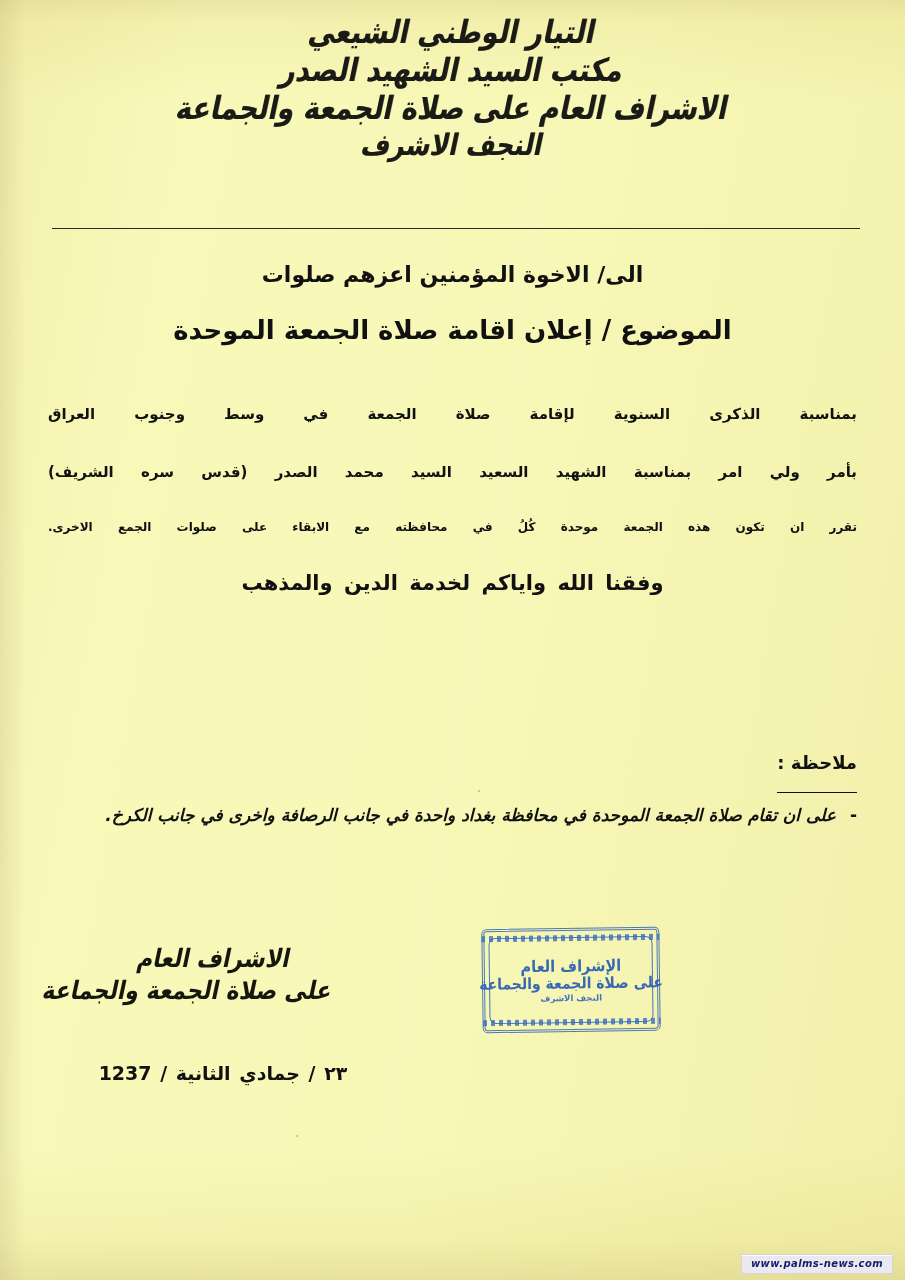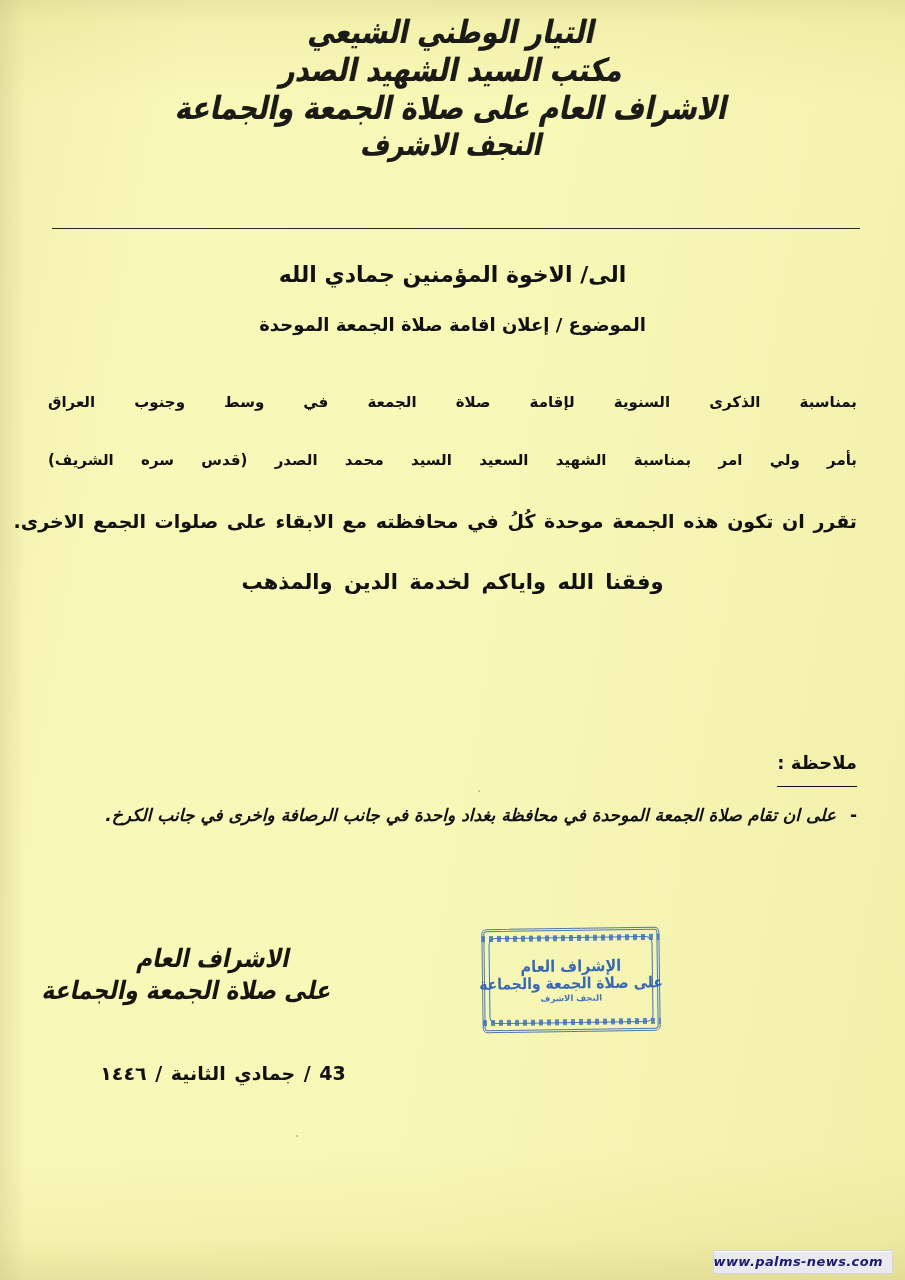--- a/index.html
+++ b/index.html
@@ -81,61 +81,61 @@
     text-align: center;
     font-size: 22px;
     font-weight: 700;
     color: #111;
     letter-spacing: 0px;
     margin: 0 0 20px 0;
     line-height: 1.5;
   }
   .subject-line {
     text-align: center;
-    font-size: 18px;
+    font-size: 26px;
     font-weight: 700;
     color: #111;
     margin: 0 0 52px 0;
     line-height: 1.5;
   }
 
   .para {
     font-size: 15px;
     font-weight: 700;
     color: #111;
     text-align: justify;
     text-align-last: justify;
     word-spacing: 2px;
     margin: 0 0 34px 0;
     line-height: 1.6;
     white-space: nowrap;
   }
   .para.p1 { letter-spacing: 0.9px; word-spacing: 6px; }
   .para.p2 { letter-spacing: 0.8px; word-spacing: 4px; }
-  .para.p3 { letter-spacing: 0.1px; word-spacing: 2px; font-size: 19px; }
+  .para.p3 { letter-spacing: 0.1px; word-spacing: 2px; font-size: 12px; }
 
   .closing {
     text-align: center;
     font-size: 21px;
     font-weight: 700;
     color: #111;
     margin: 26px 0 2px 0;
     word-spacing: 4px;
   }
 
   
   .note-head {
     position: absolute;
     top: 752px;
     right: 48px;
     font-size: 18px;
     font-weight: 700;
     color: #111;
     border-bottom: 1.5px solid #111;
-    padding-bottom: 12px;
+    padding-bottom: 18px;
     line-height: 1.2;
   }
   .note-body {
     position: absolute;
     top: 803px;
     left: 60px;
     right: 48px;
     font-size: 17px;
     font-weight: 700;
     color: #111;
@@ -248,25 +248,25 @@
     word-spacing: 2px;
   }
 
   
   .watermark {
     position: absolute;
     right: 12px;
     bottom: 6px;
     background: #e9e9ee;
     border: 1px solid #d4d4dd;
-    padding: 3px 9px 4px 0;
+    padding: 3px 9px 4px 9px;
     font-family: "DejaVu Sans", "Liberation Sans", sans-serif;
     font-style: italic;
     font-weight: 700;
-    font-size: 13px;
+    font-size: 10px;
     color: #1a1a6e;
     letter-spacing: .4px;
     direction: ltr;
     box-shadow: 0 1px 0 rgba(255,255,255,.8) inset;
   }
 
   
   .speck {
     position: absolute;
     width: 2px; height: 2px;
@@ -286,21 +286,21 @@
   <div class="letterhead">
     <div class="lh-line lh-1">التيار الوطني الشيعي</div>
     <div class="lh-line lh-2">مكتب السيد الشهيد الصدر</div>
     <div class="lh-line lh-3">الاشراف العام على صلاة الجمعة والجماعة</div>
     <div class="lh-line lh-4">النجف الاشرف</div>
   </div>
 
   <div class="rule"></div>
 
   <div class="body-area">
-    <p class="addr-line">الى/ الاخوة المؤمنين جمادي الله</p>
+    <p class="addr-line">الى/ الاخوة المؤمنين اعزهم صلوات</p>
     <p class="subject-line">الموضوع / إعلان اقامة صلاة الجمعة الموحدة</p>
 
     <p class="para p1">بمناسبة الذكرى السنوية لإقامة صلاة الجمعة في وسط وجنوب العراق</p>
     <p class="para p2">بأمر ولي امر بمناسبة الشهيد السعيد السيد محمد الصدر (قدس سره الشريف)</p>
     <p class="para p3">تقرر ان تكون هذه الجمعة موحدة كُلُ في محافظته مع الابقاء على صلوات الجمع الاخرى.</p>
 
     <p class="closing">وفقنا الله واياكم لخدمة الدين والمذهب</p>
   </div>
 
   <div class="note-head">ملاحظة :</div>
@@ -317,20 +317,20 @@
   <div class="stamp">
     <div class="stamp-outer"></div>
     <div class="stamp-orn"></div>
     <div class="stamp-inner">
       <div class="stamp-l1">الإشراف العام</div>
       <div class="stamp-l2">على صلاة الجمعة والجماعة</div>
       <div class="stamp-l3">النجف الاشرف</div>
     </div>
   </div>
 
-  <div class="date-line">43 / جمادي الثانية / ١٤٤٦</div>
+  <div class="date-line">٢٣ / جمادي الثانية / 1237</div>
 
   <div class="speck" style="top:1135px; left:296px;"></div>
   <div class="speck" style="top:790px; left:478px;"></div>
 
   <div class="watermark">www.palms-news.com</div>
 
 </div>
 
 </body></html>

